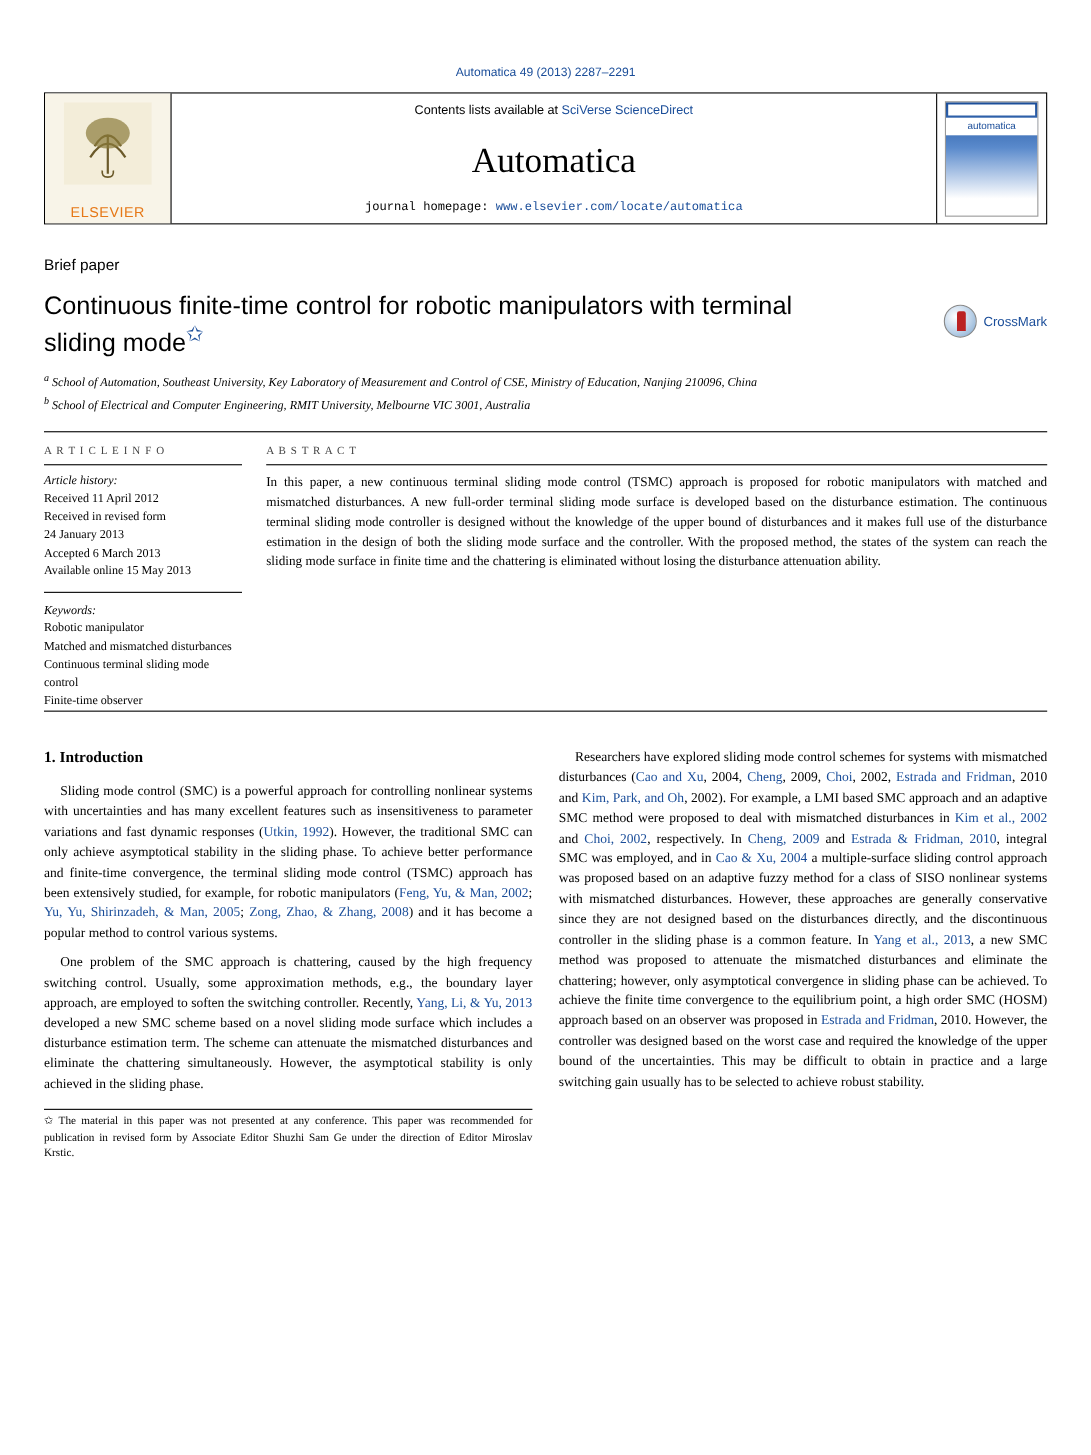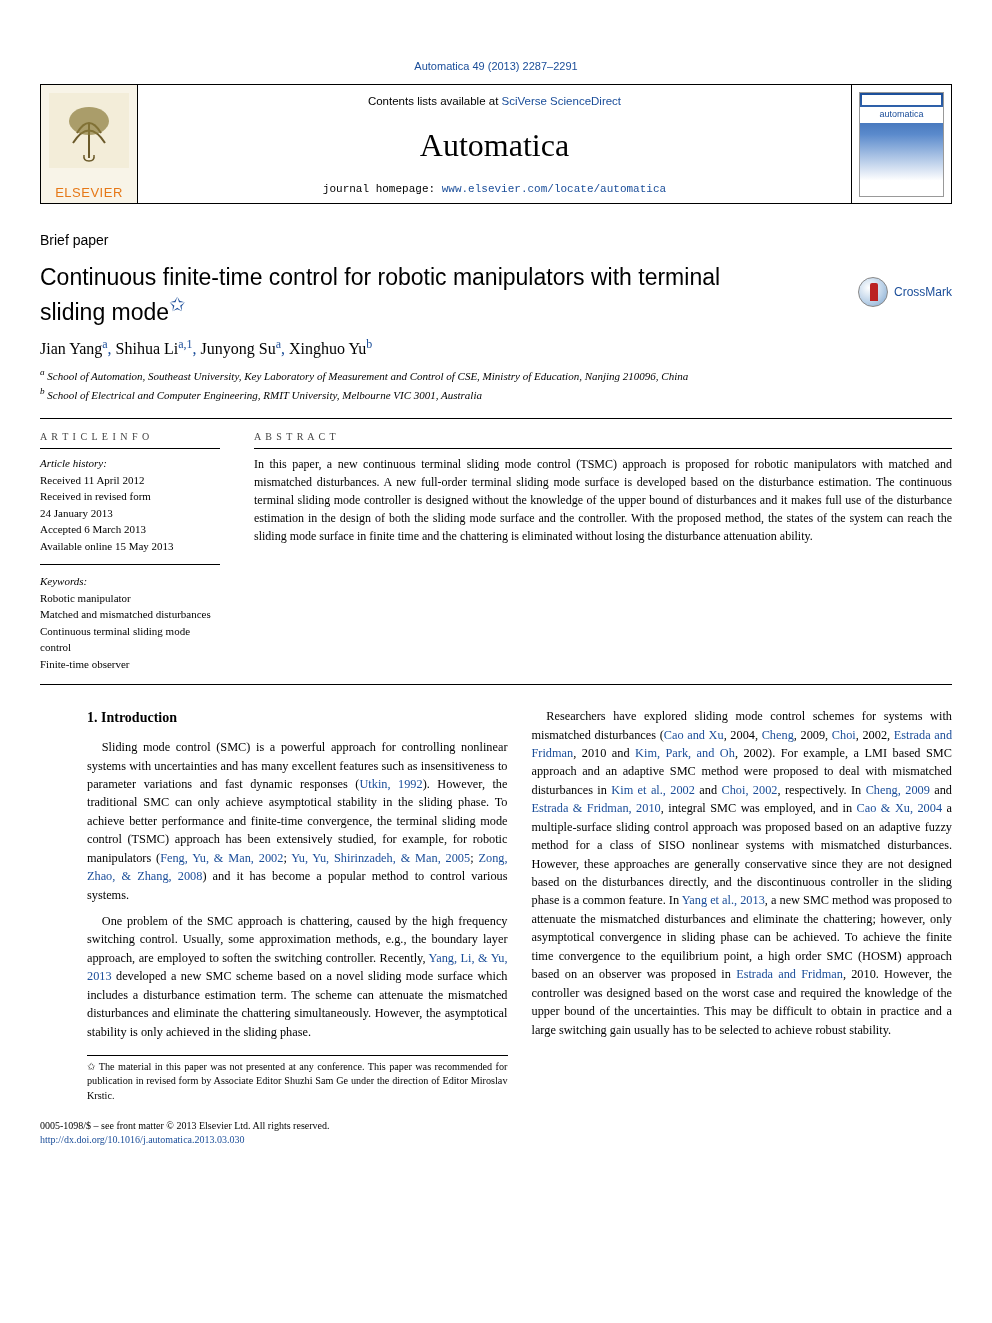--- a/index.html
+++ b/index.html
@@ -20,21 +20,21 @@
       margin-bottom: 12px;
       font-family: Arial, sans-serif;
     }
     .masthead {
       display: flex;
       border: 1px solid #000;
       height: 120px;
       margin-bottom: 28px;
     }
     .masthead-left {
-      width: 97px;
+      width: 115px;
       border-right: 1px solid #000;
       display: flex;
       align-items: flex-end;
       justify-content: center;
       position: relative;
       background: linear-gradient(to bottom, #f8f4e8 0%, #f8f4e8 100%);
     }
     .tree-icon {
       position: absolute;
       top: 8px;
@@ -153,34 +153,33 @@
     .affils {
       font-size: 11px;
       font-style: italic;
       line-height: 1.55;
       margin-bottom: 14px;
     }
     .meta-abstract {
       display: flex;
       border-top: 1px solid #000;
       border-bottom: 1px solid #000;
-      margin-bottom: 22px;
-      padding: 10px 0 12px;
-      gap: 34px;
+      margin-bottom: 32px;
+      padding: 10px 0 0;
+      gap: 22px;
     }
     .meta-left { width: 180px; font-size: 11px; line-height: 1.5; }
     .meta-left .hdr { font-size: 10px; letter-spacing: 1px; color: #444; }
     .meta-left .kw-head { font-style: italic; margin-top: 8px; }
     .meta-right { flex: 1; font-size: 12px; line-height: 1.5; text-align: justify; }
     .meta-right .hdr { font-size: 10px; letter-spacing: 1px; color: #444; margin-bottom: 4px; }
     .copyright { text-align: right; font-size: 11px; margin-top: 8px; }
     .two-col {
       display: flex;
       gap: 24px;
-      margin-left: 47px;
     }
     .col { flex: 1; font-size: 12.3px; line-height: 1.5; text-align: justify; }
     .col h2 { font-size: 14px; font-weight: bold; margin-bottom: 10px; }
     .col p { margin-bottom: 8px; text-indent: 1.2em; }
     .col p:first-of-type { text-indent: 1.2em; }
     .cite { color: #1a4d99; }
     .footnotes {
       border-top: 1px solid #000;
       margin-top: 14px;
       padding-top: 4px;
@@ -235,26 +234,20 @@
     <div class="crossmark">
       <div class="crossmark-badge"></div>
       <span class="crossmark-text">CrossMark</span>
     </div>
     <h1>
       <span>Continuous finite-time control for robotic manipulators with terminal</span><br>
       <span>sliding mode</span><sup class="star">✩</sup>
     </h1>
   </div>
 
-  <div class="authors">
-    <span class="name">Jian Yang</span><sup>a</sup>,
-    <span class="name">Shihua Li</span><sup>a,1</sup>,
-    <span class="name">Junyong Su</span><sup>a</sup>,
-    <span class="name">Xinghuo Yu</span><sup>b</sup>
-  </div>
 
   <div class="affils">
     <sup>a</sup> <span>School of Automation, Southeast University, Key Laboratory of Measurement and Control of CSE, Ministry of Education, Nanjing 210096, China</span><br>
     <sup>b</sup> <span>School of Electrical and Computer Engineering, RMIT University, Melbourne VIC 3001, Australia</span>
   </div>
 
   <div class="meta-abstract">
     <div class="meta-left">
       <div class="hdr">A R T I C L E   I N F O</div>
       <div style="border-top:1px solid #000;margin:4px 0 6px;"></div>
@@ -293,18 +286,14 @@
       </div>
     </div>
 
     <div class="col">
       <p>
         <span>Researchers have explored sliding mode control schemes for systems with mismatched disturbances (</span><span class="cite"></span><span class="cite">Cao and Xu</span><span>, 2004, </span><span class="cite">Cheng</span><span>, 2009, </span><span class="cite">Choi</span><span>, 2002, </span><span class="cite">Estrada and Fridman</span><span>, 2010 and </span><span class="cite">Kim, Park, and Oh</span><span>, 2002</span><span>). For example, a LMI based SMC approach and an adaptive SMC method were proposed to deal with mismatched disturbances in </span><span class="cite">Kim et al., 2002</span><span> and </span><span class="cite">Choi, 2002</span><span>, respectively. In </span><span class="cite">Cheng, 2009</span><span> and </span><span class="cite">Estrada &amp; Fridman, 2010</span><span>, integral SMC was employed, and in </span><span class="cite">Cao &amp; Xu, 2004</span><span> a multiple-surface sliding control approach was proposed based on an adaptive fuzzy method for a class of SISO nonlinear systems with mismatched disturbances. However, these approaches are generally conservative since they are not designed based on the disturbances directly, and the discontinuous controller in the sliding phase is a common feature. In </span><span class="cite">Yang et al., 2013</span><span>, a new SMC method was proposed to attenuate the mismatched disturbances and eliminate the chattering; however, only asymptotical convergence in sliding phase can be achieved. To achieve the finite time convergence to the equilibrium point, a high order SMC (HOSM) approach based on an observer was proposed in </span><span class="cite">Estrada and Fridman</span><span>, 2010</span><span>. However, the controller was designed based on the worst case and required the knowledge of the upper bound of the uncertainties. This may be difficult to obtain in practice and a large switching gain usually has to be selected to achieve robust stability.</span>
       </p>
     </div>
   </div>
 
-  <div class="foot-doi">
-    <div>0005-1098/$ – see front matter © 2013 Elsevier Ltd. All rights reserved.</div>
-    <a href="#">http://dx.doi.org/10.1016/j.automatica.2013.03.030</a>
-  </div>
 
 </div>
 
 </body></html>

